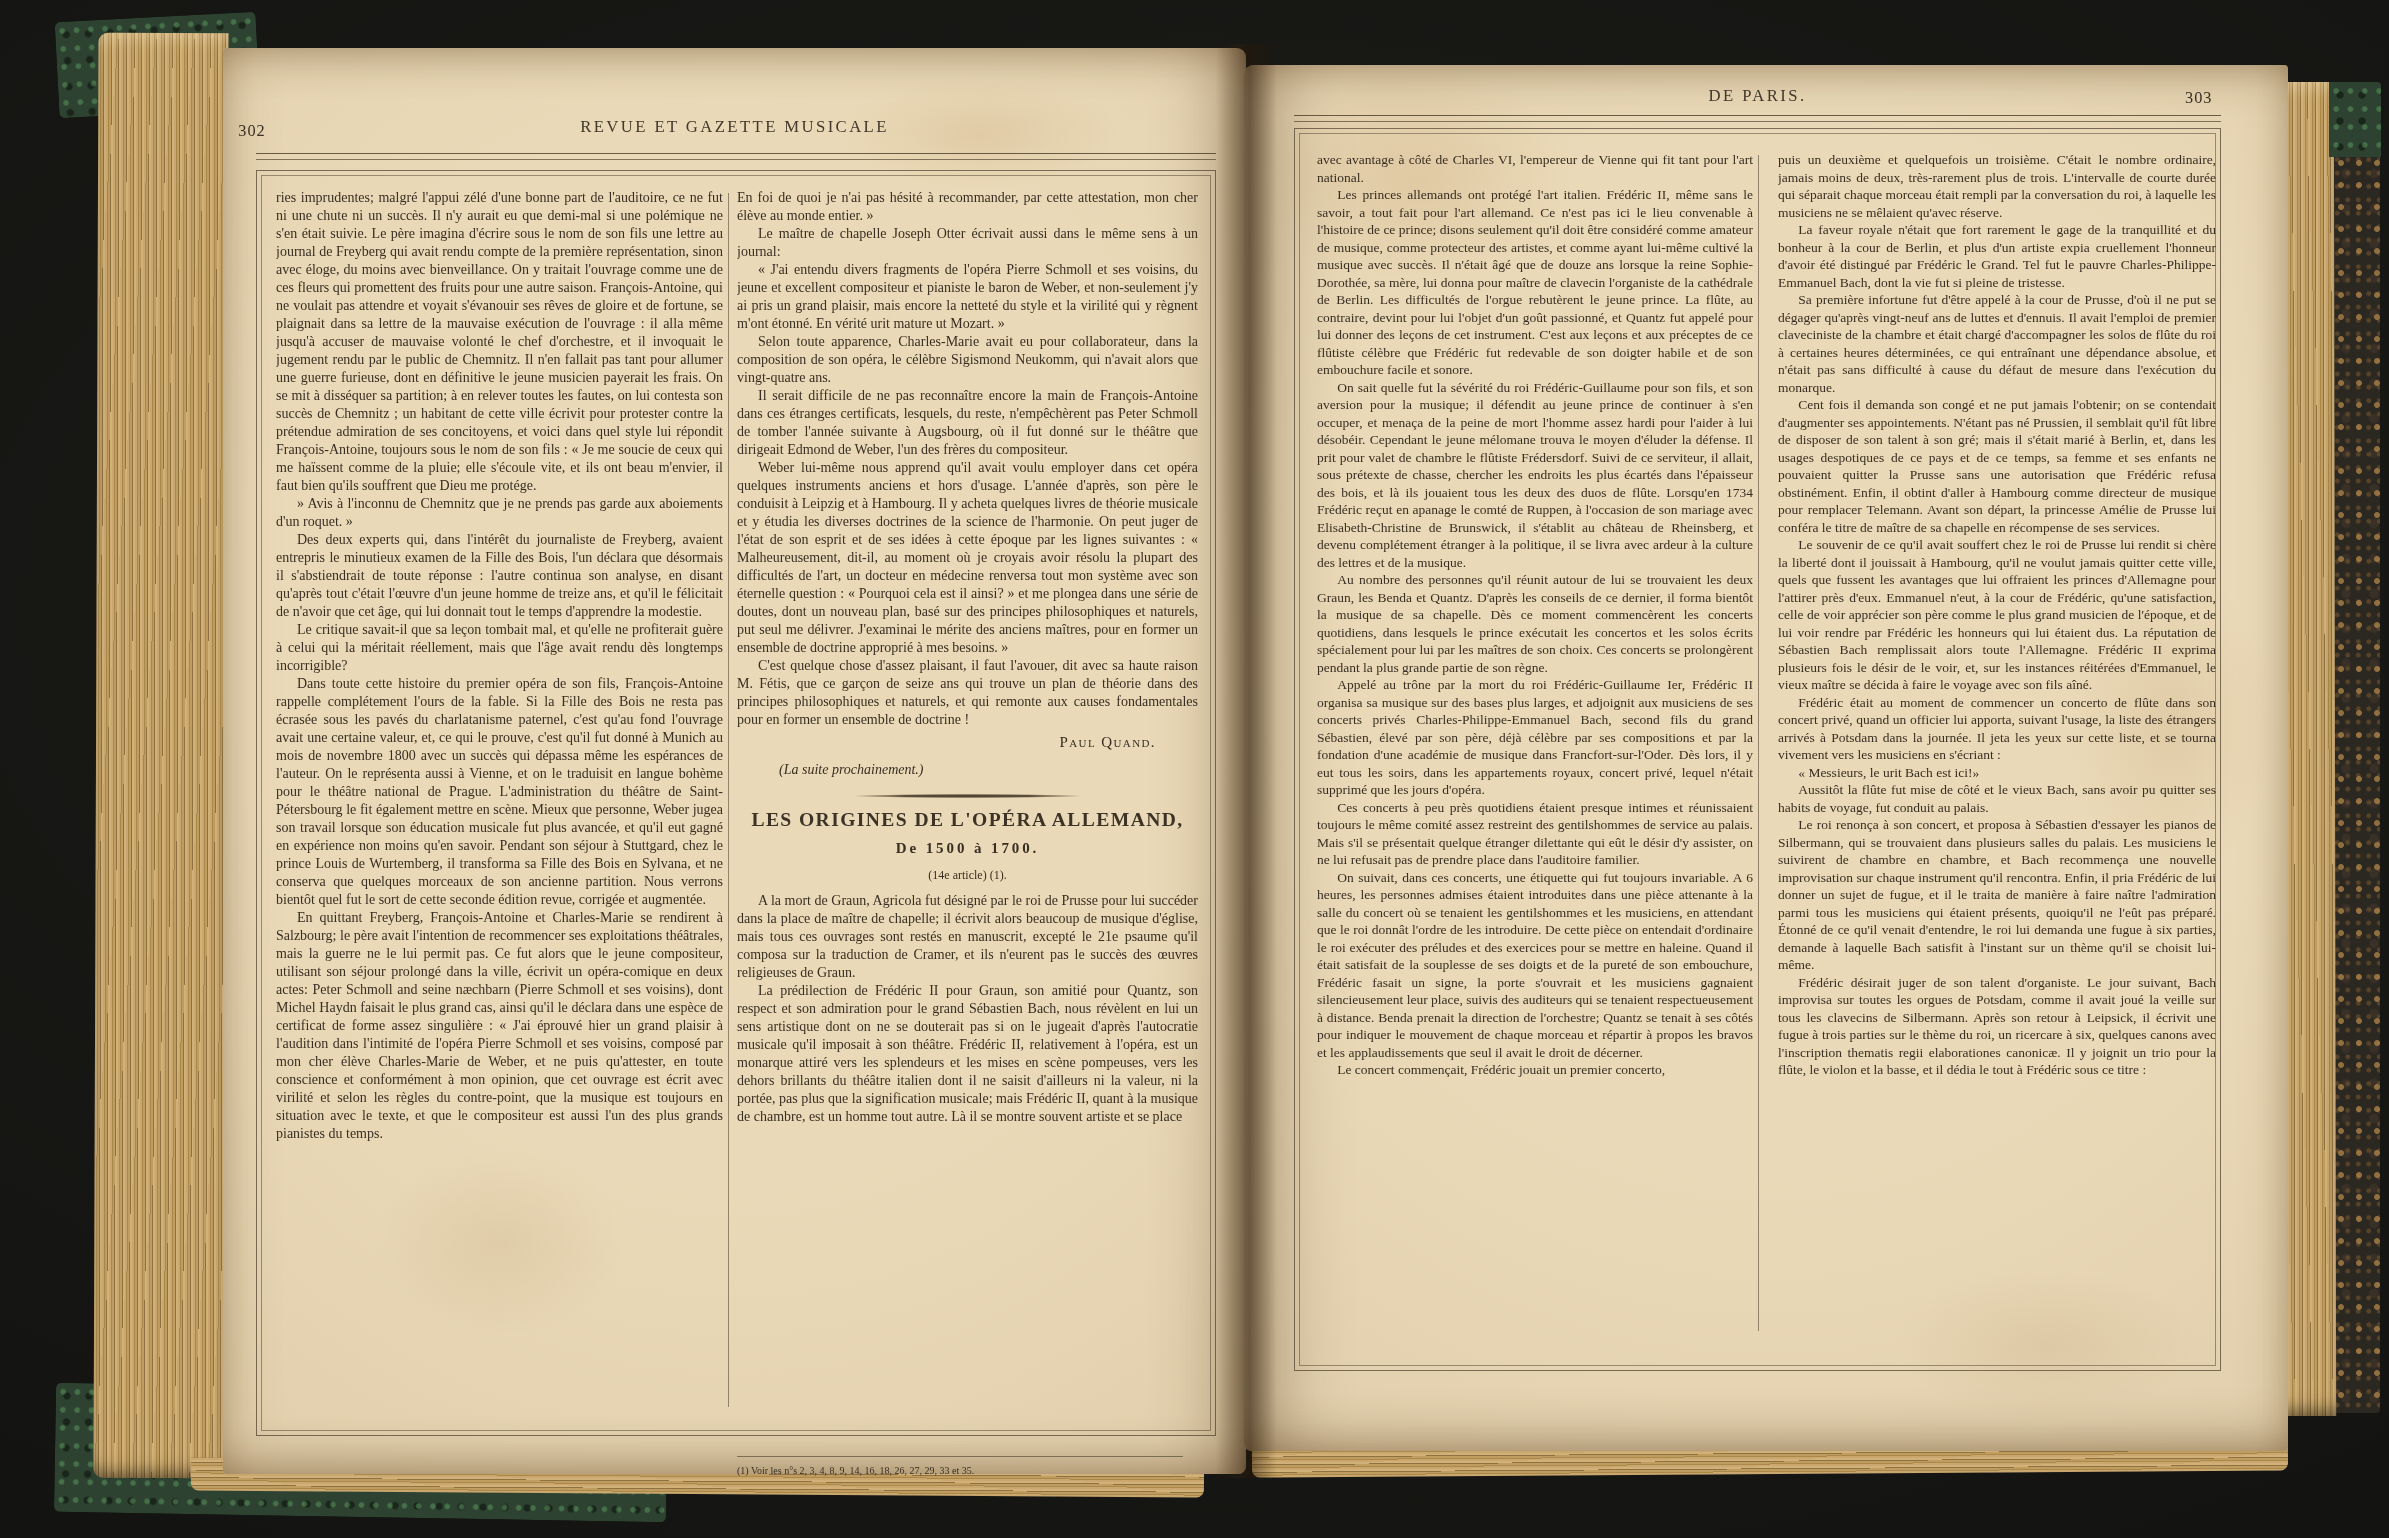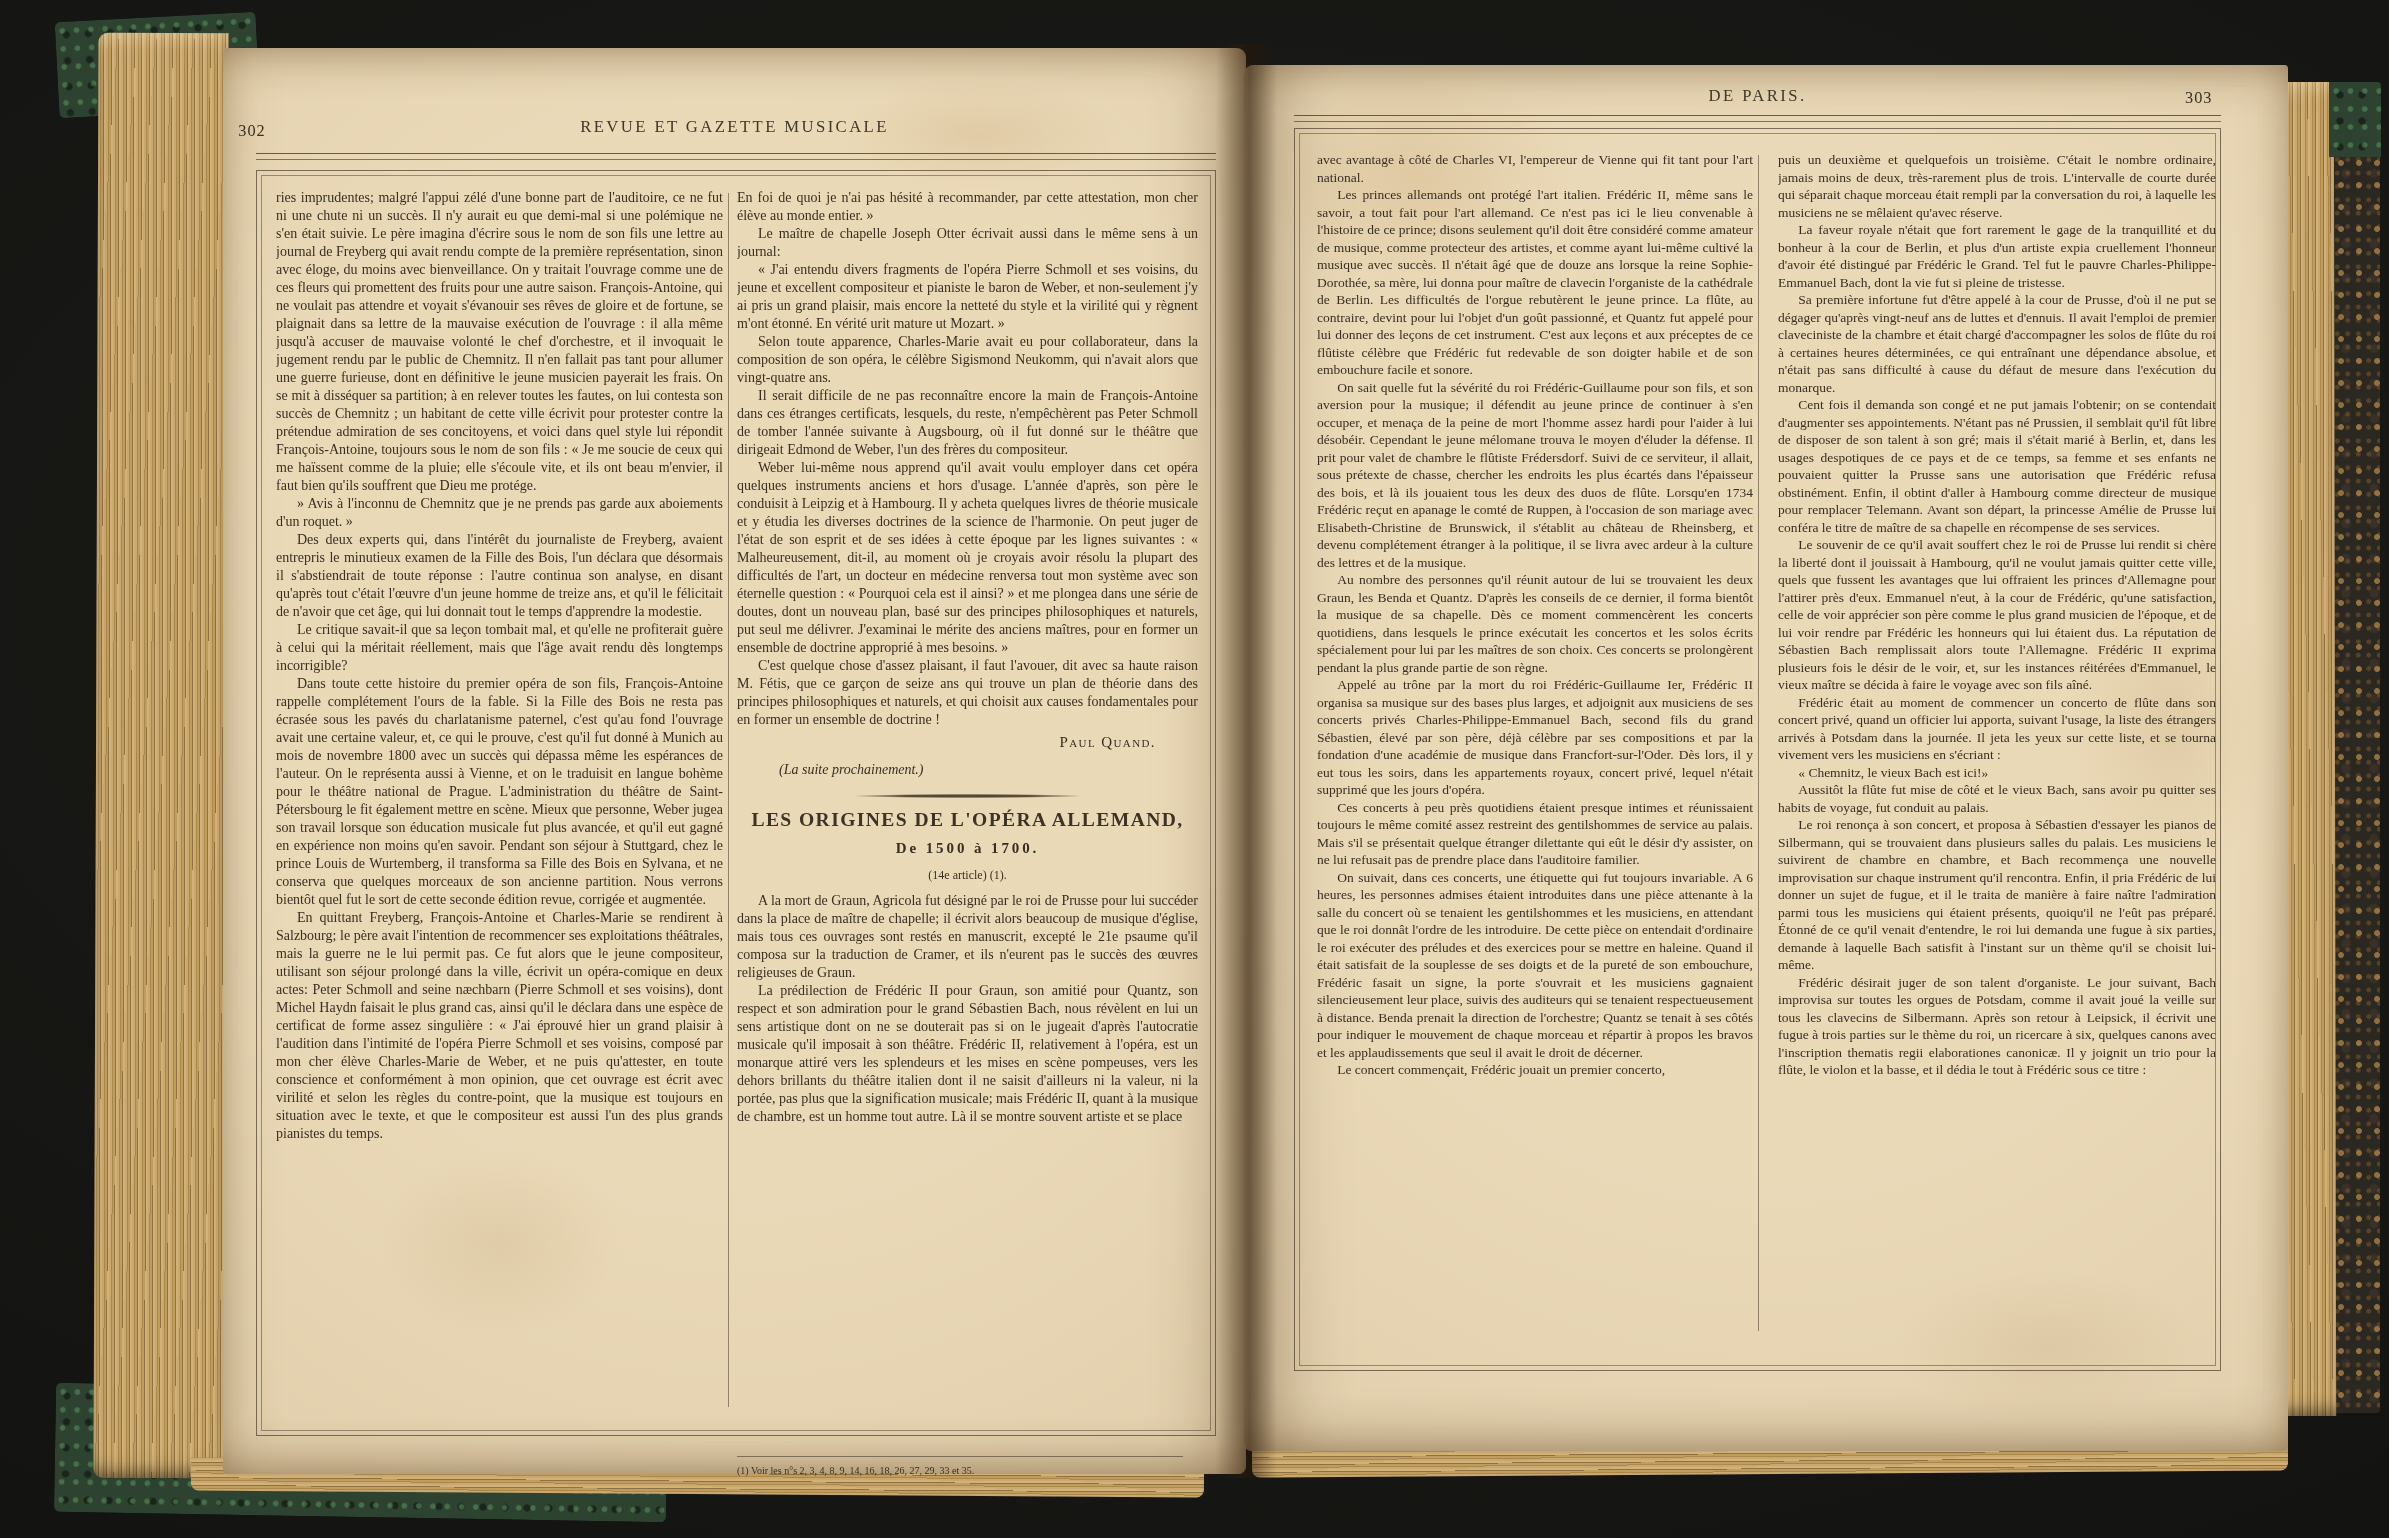--- a/index.html
+++ b/index.html
@@ -122,21 +122,21 @@
   <div class="abs col-divider" style="left:505px;top:145px;height:1214px;"></div>
 
   <div class="abs col col-left-page col-b" style="left:514px;top:141px;width:461px;height:1235px;">
     <div>
         <p class="flush">En foi de quoi je n'ai pas hésité à recommander, par cette attestation, mon cher élève au monde entier. »</p>
         <p>Le maître de chapelle Joseph Otter écrivait aussi dans le même sens à un journal:</p>
         <p>« J'ai entendu divers fragments de l'opéra Pierre Schmoll et ses voisins, du jeune et excellent compositeur et pianiste le baron de Weber, et non-seulement j'y ai pris un grand plaisir, mais encore la netteté du style et la virilité qui y règnent m'ont étonné. En vérité urit mature ut Mozart. »</p>
         <p>Selon toute apparence, Charles-Marie avait eu pour collaborateur, dans la composition de son opéra, le célèbre Sigismond Neukomm, qui n'avait alors que vingt-quatre ans.</p>
         <p>Il serait difficile de ne pas reconnaître encore la main de François-Antoine dans ces étranges certificats, lesquels, du reste, n'empêchèrent pas Peter Schmoll de tomber l'année suivante à Augsbourg, où il fut donné sur le théâtre que dirigeait Edmond de Weber, l'un des frères du compositeur.</p>
         <p>Weber lui-même nous apprend qu'il avait voulu employer dans cet opéra quelques instruments anciens et hors d'usage. L'année d'après, son père le conduisit à Leipzig et à Hambourg. Il y acheta quelques livres de théorie musicale et y étudia les diverses doctrines de la science de l'harmonie. On peut juger de l'état de son esprit et de ses idées à cette époque par les lignes suivantes : « Malheureusement, dit-il, au moment où je croyais avoir résolu la plupart des difficultés de l'art, un docteur en médecine renversa tout mon système avec son éternelle question : « Pourquoi cela est il ainsi? » et me plongea dans une série de doutes, dont un nouveau plan, basé sur des principes philosophiques et naturels, put seul me délivrer. J'examinai le mérite des anciens maîtres, pour en former un ensemble de doctrine approprié à mes besoins. »</p>
-        <p>C'est quelque chose d'assez plaisant, il faut l'avouer, dit avec sa haute raison M. Fétis, que ce garçon de seize ans qui trouve un plan de théorie dans des principes philosophiques et naturels, et qui choisit aux causes fondamentales pour en former un ensemble de doctrine !</p>
+        <p>C'est quelque chose d'assez plaisant, il faut l'avouer, dit avec sa haute raison M. Fétis, que ce garçon de seize ans qui trouve un plan de théorie dans des principes philosophiques et naturels, et qui remonte aux causes fondamentales pour en former un ensemble de doctrine !</p>
       </div>
     <div class="signature">Paul Quand.</div>
     <div class="continuation">(La suite prochainement.)</div>
     <div class="divider-rule"></div>
     <h2 class="art-title">LES ORIGINES DE L'OPÉRA ALLEMAND,</h2>
     <h3 class="art-sub">De 1500 à 1700.</h3>
     <div class="art-note">(14e article) (1).</div>
     <div>
         <p>A la mort de Graun, Agricola fut désigné par le roi de Prusse pour lui succéder dans la place de maître de chapelle; il écrivit alors beaucoup de musique d'église, mais tous ces ouvrages sont restés en manuscrit, excepté le 21e psaume qu'il composa sur la traduction de Cramer, et ils n'eurent pas le succès des œuvres religieuses de Graun.</p>
         <p>La prédilection de Frédéric II pour Graun, son amitié pour Quantz, son respect et son admiration pour le grand Sébastien Bach, nous révèlent en lui un sens artistique dont on ne se douterait pas si on le jugeait d'après l'autocratie musicale qu'il imposait à son théâtre. Frédéric II, relativement à l'opéra, est un monarque attiré vers les splendeurs et les mises en scène pompeuses, vers les dehors brillants du théâtre italien dont il ne saisit d'ailleurs ni la valeur, ni la portée, pas plus que la signification musicale; mais Frédéric II, quant à la musique de chambre, est un homme tout autre. Là il se montre souvent artiste et se place</p>
@@ -171,21 +171,21 @@
 
   <div class="abs col-divider" style="left:514px;top:90px;height:1176px;"></div>
 
   <div class="abs col col-right-page" style="left:524px;top:86px;width:438px;height:1191px;margin-left:10px;">
       <p class="flush">puis un deuxième et quelquefois un troisième. C'était le nombre ordinaire, jamais moins de deux, très-rarement plus de trois. L'intervalle de courte durée qui séparait chaque morceau était rempli par la conversation du roi, à laquelle les musiciens ne se mêlaient qu'avec réserve.</p>
       <p>La faveur royale n'était que fort rarement le gage de la tranquillité et du bonheur à la cour de Berlin, et plus d'un artiste expia cruellement l'honneur d'avoir été distingué par Frédéric le Grand. Tel fut le pauvre Charles-Philippe-Emmanuel Bach, dont la vie fut si pleine de tristesse.</p>
       <p>Sa première infortune fut d'être appelé à la cour de Prusse, d'où il ne put se dégager qu'après vingt-neuf ans de luttes et d'ennuis. Il avait l'emploi de premier claveciniste de la chambre et était chargé d'accompagner les solos de flûte du roi à certaines heures déterminées, ce qui entraînant une dépendance absolue, et n'était pas sans difficulté à cause du défaut de mesure dans l'exécution du monarque.</p>
       <p>Cent fois il demanda son congé et ne put jamais l'obtenir; on se contendait d'augmenter ses appointements. N'étant pas né Prussien, il semblait qu'il fût libre de disposer de son talent à son gré; mais il s'était marié à Berlin, et, dans les usages despotiques de ce pays et de ce temps, sa femme et ses enfants ne pouvaient quitter la Prusse sans une autorisation que Frédéric refusa obstinément. Enfin, il obtint d'aller à Hambourg comme directeur de musique pour remplacer Telemann. Avant son départ, la princesse Amélie de Prusse lui conféra le titre de maître de sa chapelle en récompense de ses services.</p>
       <p>Le souvenir de ce qu'il avait souffert chez le roi de Prusse lui rendit si chère la liberté dont il jouissait à Hambourg, qu'il ne voulut jamais quitter cette ville, quels que fussent les avantages que lui offraient les princes d'Allemagne pour l'attirer près d'eux. Emmanuel n'eut, à la cour de Frédéric, qu'une satisfaction, celle de voir apprécier son père comme le plus grand musicien de l'époque, et de lui voir rendre par Frédéric les honneurs qui lui étaient dus. La réputation de Sébastien Bach remplissait alors toute l'Allemagne. Frédéric II exprima plusieurs fois le désir de le voir, et, sur les instances réitérées d'Emmanuel, le vieux maître se décida à faire le voyage avec son fils aîné.</p>
       <p>Frédéric était au moment de commencer un concerto de flûte dans son concert privé, quand un officier lui apporta, suivant l'usage, la liste des étrangers arrivés à Potsdam dans la journée. Il jeta les yeux sur cette liste, et se tourna vivement vers les musiciens en s'écriant :</p>
-      <p>« Chemnitz, le vieux Bach est ici!»</p>
+      <p>« Messieurs, le urit Bach est ici!»</p>
       <p>Aussitôt la flûte fut mise de côté et le vieux Bach, sans avoir pu quitter ses habits de voyage, fut conduit au palais.</p>
       <p>Le roi renonça à son concert, et proposa à Sébastien d'essayer les pianos de Silbermann, qui se trouvaient dans plusieurs salles du palais. Les musiciens le suivirent de chambre en chambre, et Bach recommença une nouvelle improvisation sur chaque instrument qu'il rencontra. Enfin, il pria Frédéric de lui donner un sujet de fugue, et il le traita de manière à faire naître l'admiration parmi tous les musiciens qui étaient présents, quoiqu'il ne l'eût pas préparé. Étonné de ce qu'il venait d'entendre, le roi lui demanda une fugue à six parties, demande à laquelle Bach satisfit à l'instant sur un thème qu'il se choisit lui-même.</p>
       <p>Frédéric désirait juger de son talent d'organiste. Le jour suivant, Bach improvisa sur toutes les orgues de Potsdam, comme il avait joué la veille sur tous les clavecins de Silbermann. Après son retour à Leipsick, il écrivit une fugue à trois parties sur le thème du roi, un ricercare à six, quelques canons avec l'inscription thematis regii elaborationes canonicæ. Il y joignit un trio pour la flûte, le violon et la basse, et il dédia le tout à Frédéric sous ce titre :</p>
     </div>
 
   <div class="abs stain" style="left:9.6px;top:0;width:325px;height:229px;background:radial-gradient(ellipse,rgba(175,125,65,.16),rgba(175,125,65,0) 70%);"></div>
   <div class="abs stain" style="left:822px;top:497px;width:210px;height:325px;background:radial-gradient(ellipse,rgba(160,110,55,.13),rgba(160,110,55,0) 70%);"></div>
   <div class="abs stain" style="left:650px;top:1204px;width:306px;height:153px;background:radial-gradient(ellipse,rgba(150,105,55,.10),rgba(150,105,55,0) 70%);"></div>
 </div>
 

